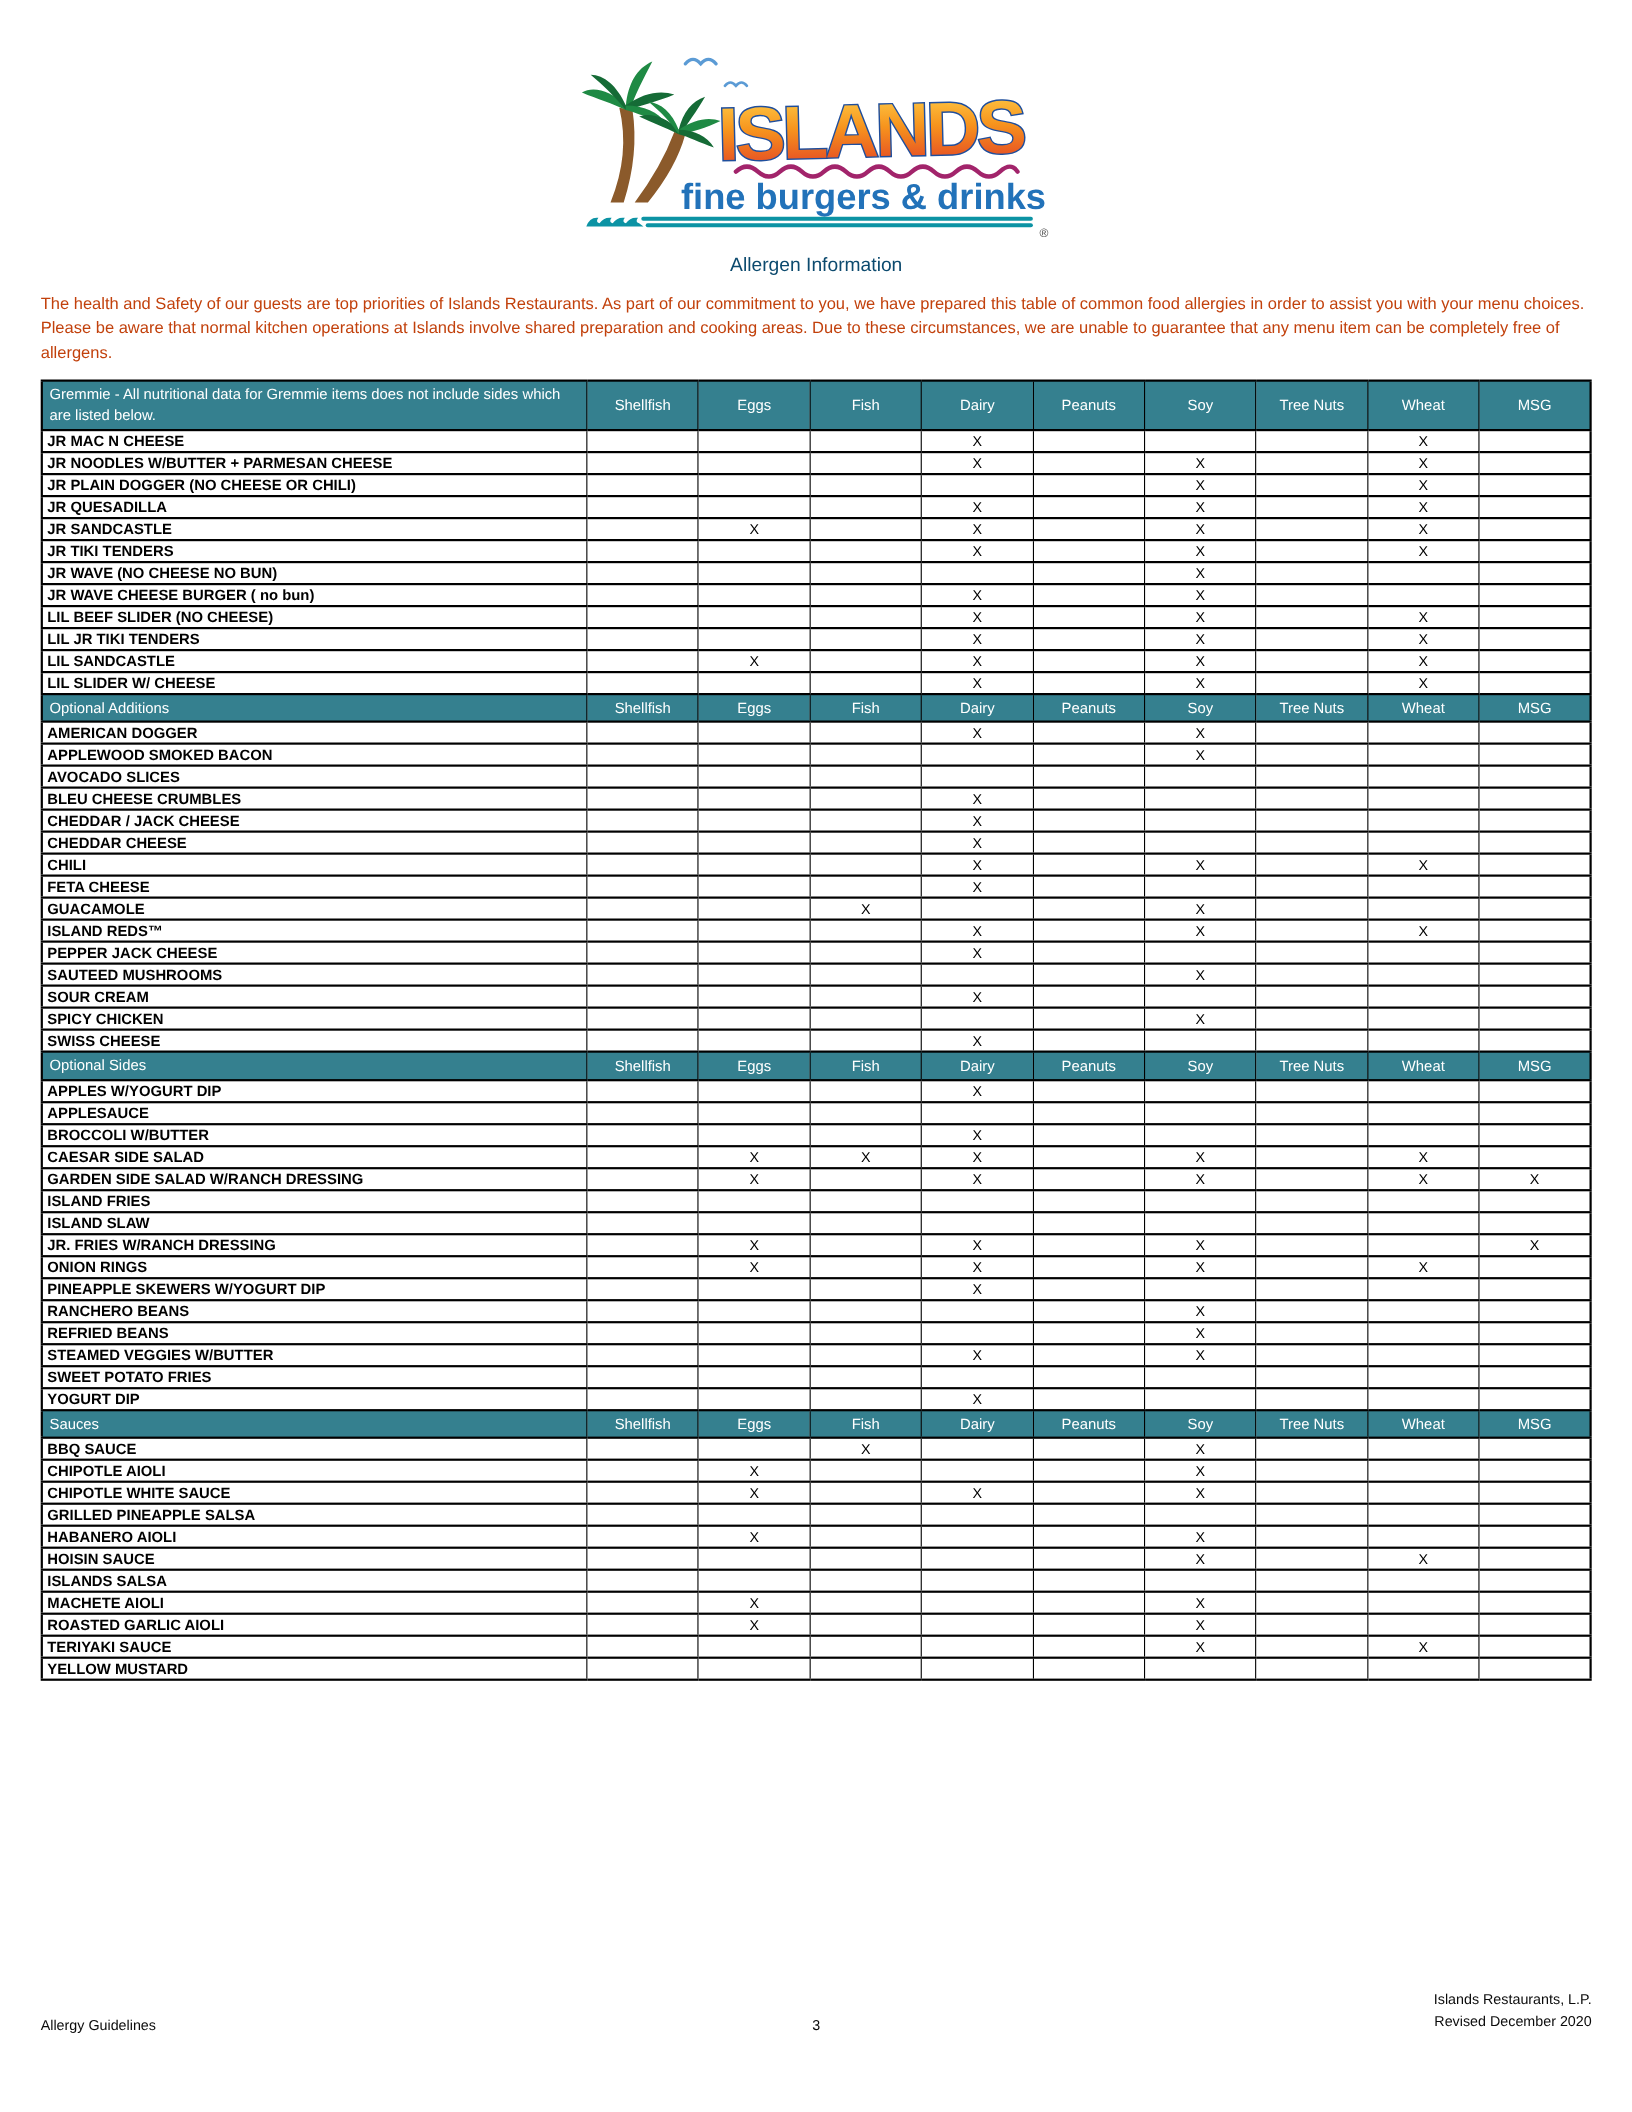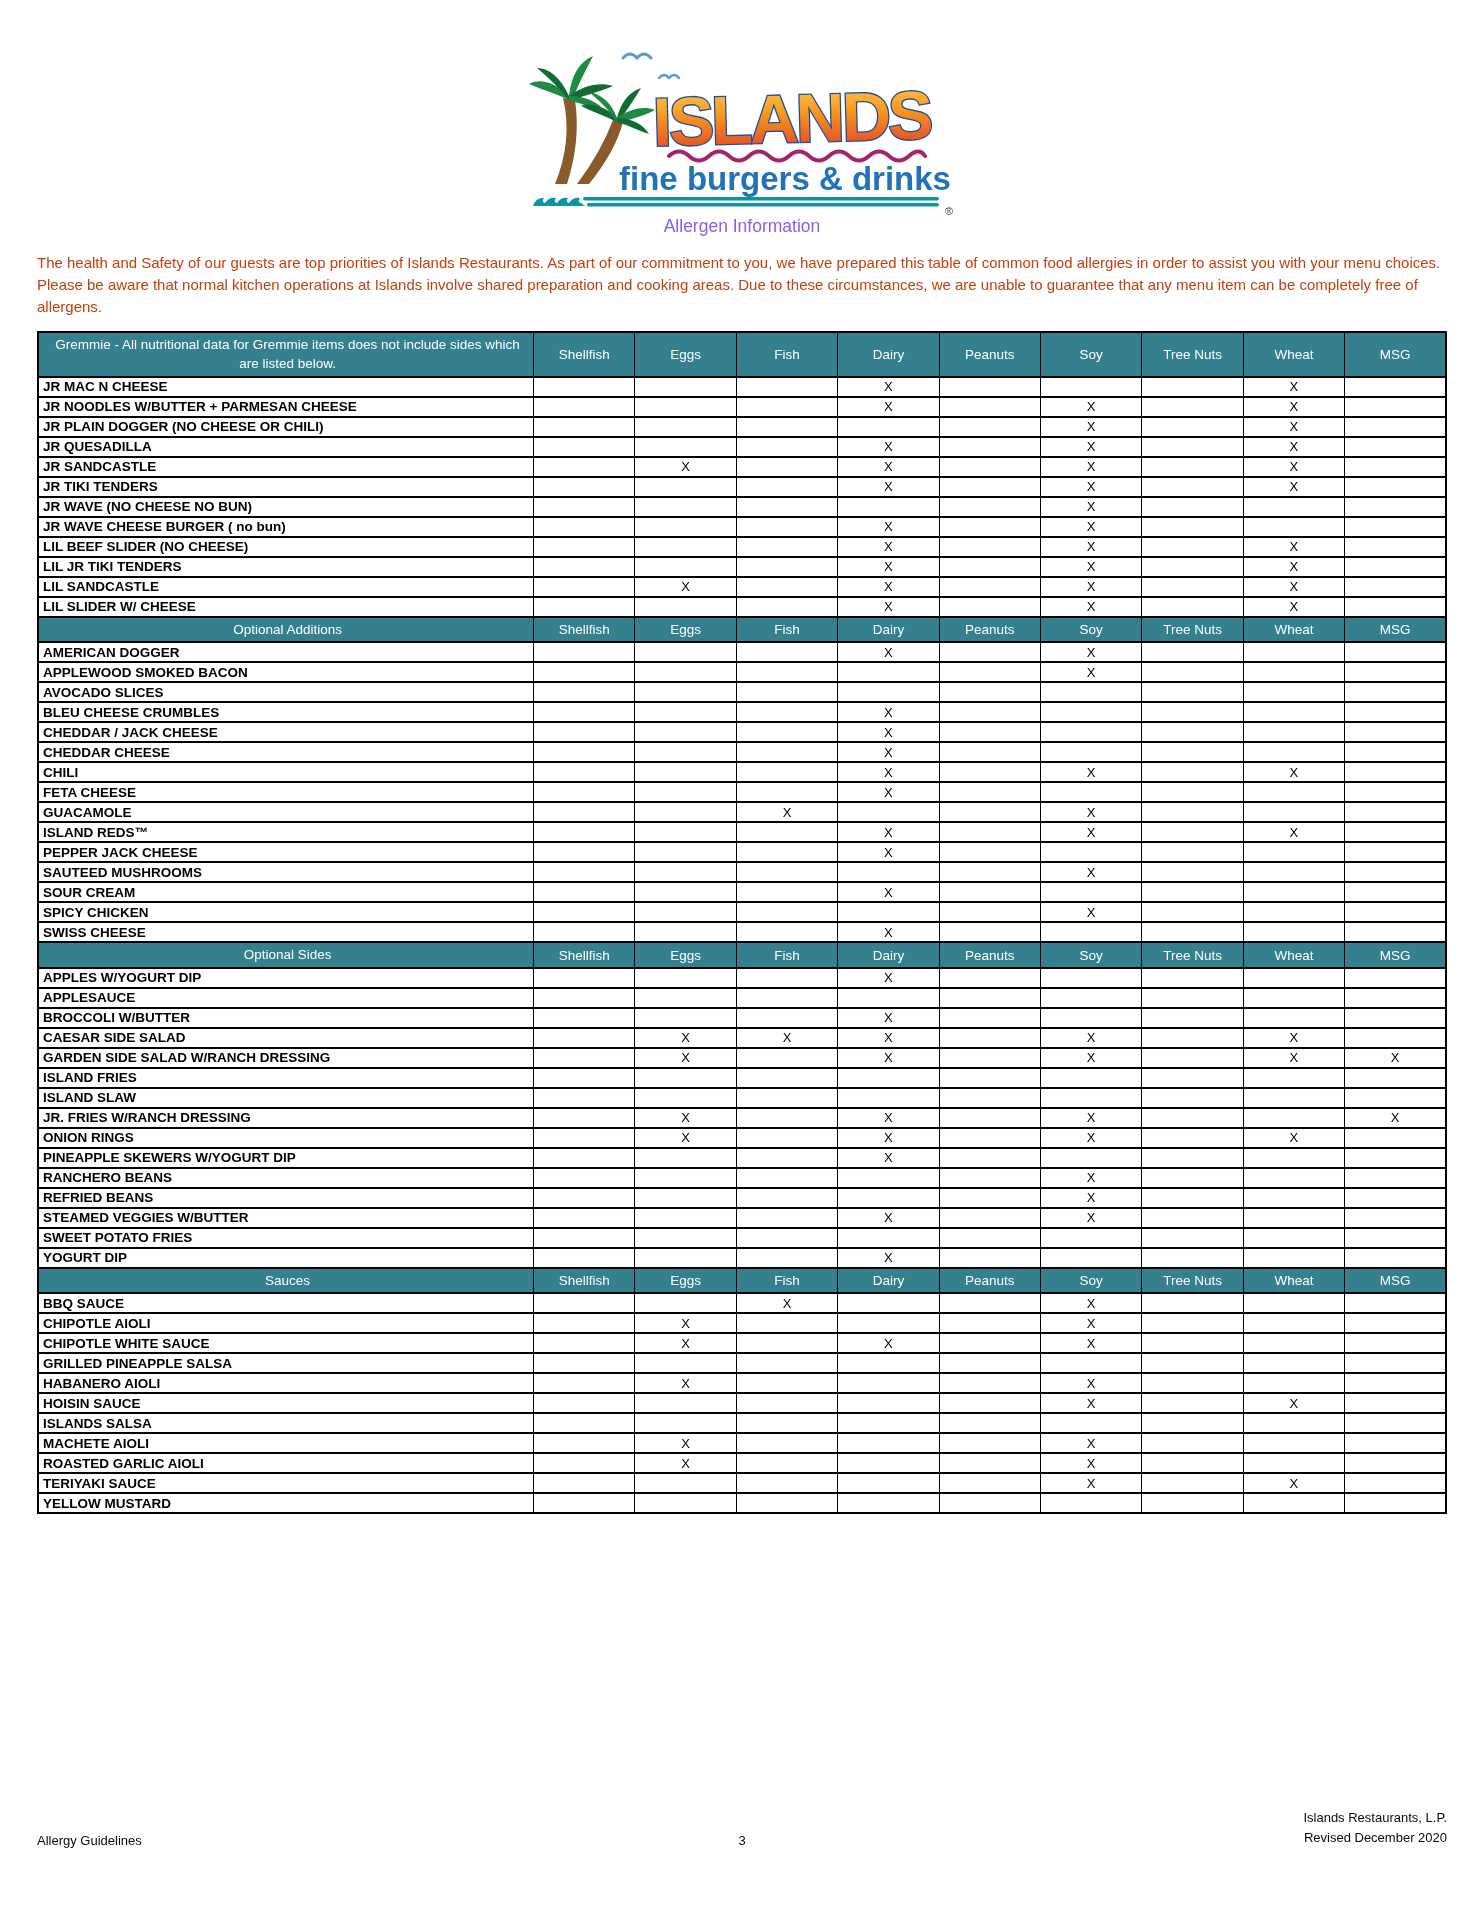--- a/index.html
+++ b/index.html
@@ -9,37 +9,37 @@
     font-family:"Liberation Sans", sans-serif; color:#000;
   }
   .content { padding:0 37px; }
 
   
   .logo-wrap { text-align:center; padding-top:44px; line-height:0; }
   .logo-wrap svg { display:inline-block; }
 
   
   .page-title {
-    text-align:center; font-size:17.5px; font-weight:400; margin-top:0; color:#8b5cf6;
+    text-align:center; font-size:17.5px; font-weight:400; margin-top:14px; color:#0c4a6e;
   }
   .intro { margin-top:15px; font-size:15px; line-height:1.48; color:#c2410c; }
 
   
   table.allergen {
     width:100%; margin-top:12px; border-collapse:collapse; table-layout:fixed;
     border:2px solid #000;
   }
   table.allergen th, table.allergen td { border-left:1px solid #000; border-right:1px solid #000; }
   tr.section-header th {
     background:var(--hdr-bg); color:var(--hdr-fg);
     font-weight:400; font-size:13.5px; text-align:center; vertical-align:middle;
     padding:2px 3px; height:22px;
     border-top:2px solid #000; border-bottom:2px solid #000;
   }
-  tr.section-header th.label { text-align:center; padding-left:6px; line-height:1.45; }
+  tr.section-header th.label { text-align:left; padding-left:6px; line-height:1.45; }
   tr.item-row td { height:20px; border-bottom:2px solid #000; vertical-align:middle; }
   tr.item-row td.item {
     font-weight:700; font-size:13.5px; padding:0 0 0 4px; white-space:nowrap; overflow:hidden;
   }
   tr.item-row td.mark { text-align:center; font-size:13px; font-weight:400; }
 
   
   .footer {
     position:absolute; left:37px; right:37px; top:1808px;
     display:grid; grid-template-columns:1fr auto 1fr; align-items:end;

